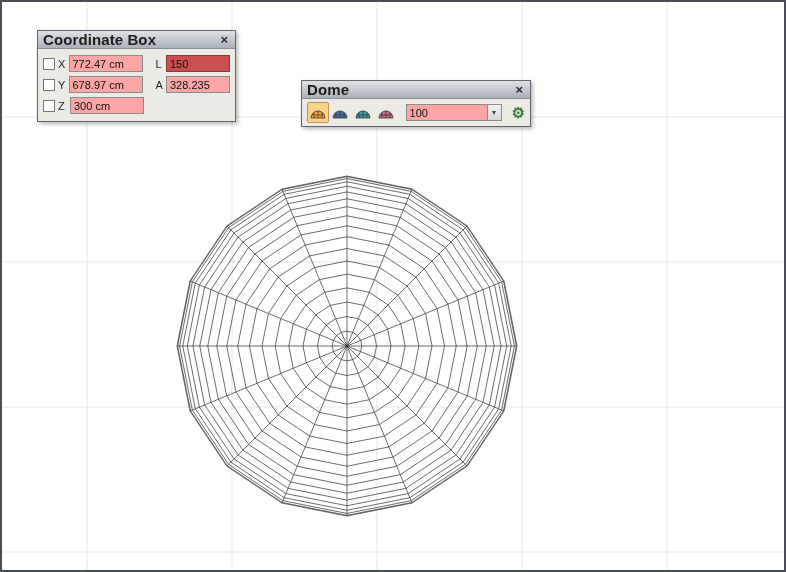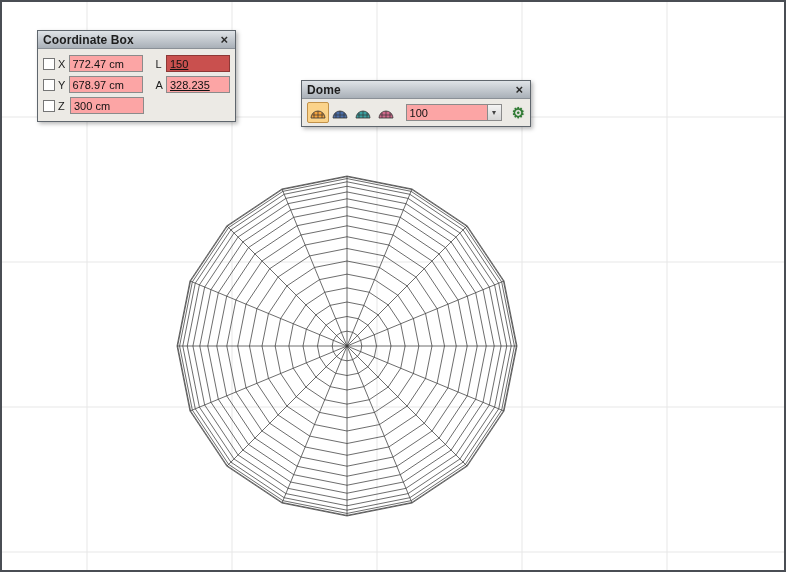--- a/index.html
+++ b/index.html
@@ -12,37 +12,37 @@
   
   .palette{
     position:absolute;background:#eceae5;border:1px solid #5f666d;
     box-shadow:2px 2px 4px rgba(0,0,0,.28);font-size:11px;color:#1c1c1c;
   }
   .titlebar{
     height:17px;background:linear-gradient(#dfe3e7,#a9b0b8);
     border-bottom:1px solid #8a9097;display:flex;align-items:center;
     padding:0 5px;font-weight:bold;color:#1d1d1d;
   }
-  .titlebar .title{flex:1;font-size:12px;letter-spacing:.1px;}
+  .titlebar .title{flex:1;font-size:15px;letter-spacing:.1px;}
   .titlebar .close{
     font-size:13px;line-height:13px;padding:0 2px;color:#2a2a2a;cursor:pointer;
   }
   .pal-body{padding:4px 5px 5px 5px;}
 
   
   .crow{display:flex;align-items:center;height:21px;gap:3px;}
   .cb{width:10px;height:10px;border:1px solid #767676;background:#fff;flex:0 0 auto;}
   .axis{width:9px;text-align:left;}
   .axis.polar{margin-left:10px;width:9px;}
   .field{
     height:15px;border:1px solid #8b8b8b;background:#fca5a5;
     font-family:"Liberation Sans", sans-serif;font-size:11px;padding:0 3px;color:#111;
   }
   .w1{width:66px;}
-  .w2{width:56px;text-decoration:underline;}
+  .w2{width:56px;}
   .field.hl{background:#c9504e;border-color:#8d3836;color:#111;}
 
   
   .toolbar{display:flex;align-items:center;padding:3px 5px;}
   .tbtn{
     width:22px;height:19px;display:flex;align-items:center;justify-content:center;
     border:1px solid transparent;border-radius:2px;margin-right:1px;cursor:pointer;
   }
   .tbtn.selected{background:#fbd38a;border-color:#c2924a;}
   .combo{display:flex;margin-left:8px;border-radius:7px;}

